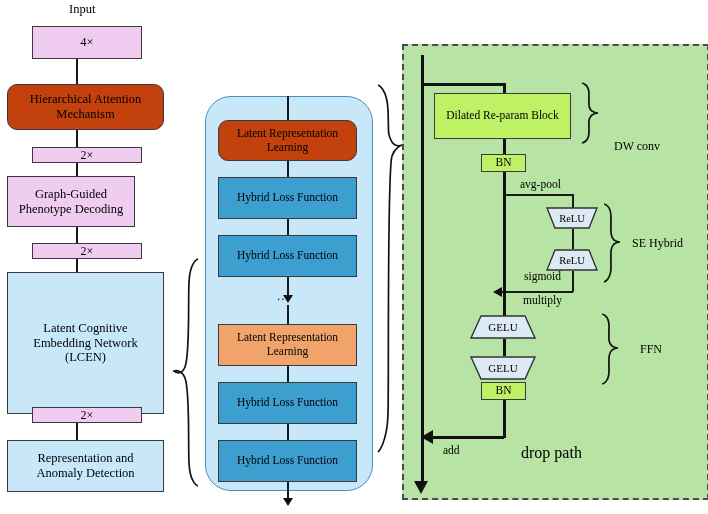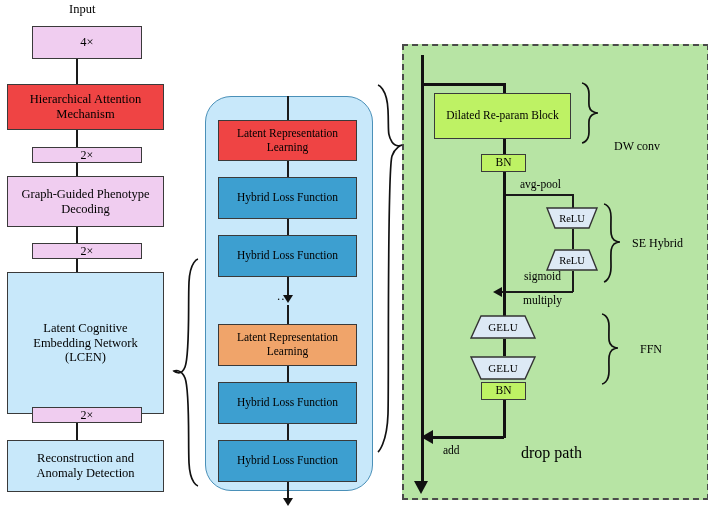--- a/index.html
+++ b/index.html
@@ -5,21 +5,21 @@
   html,body{margin:0;padding:0;background:#ffffff;}
   body{width:708px;height:514px;position:relative;overflow:hidden;
        font-family:"Liberation Serif","DejaVu Serif",serif;color:#000;}
   .stage{position:absolute;left:0;top:0;width:708px;height:514px;}
 
   
   .box{position:absolute;box-sizing:border-box;border:1.3px solid #3a3a3a;
        display:flex;align-items:center;justify-content:center;text-align:center;
        line-height:1.18;z-index:4;}
   .pink{background:#f0cdf0;}
-  .lgreen{background:#ef4444;}
+  .lgreen{background:#c2410c;border-radius:10px;}
   .lblue{background:#c8e8fa;}
   .mblue{background:#3d9fd0;}
   .orange{background:#f0a46a;}
   .paleblue{background:#bef264;}
 
   
   .vline{position:absolute;width:1.6px;background:#1a1a1a;z-index:2;}
   .hline{position:absolute;height:1.6px;background:#1a1a1a;z-index:2;}
   .vthick{position:absolute;width:3.2px;background:#111;z-index:3;}
   .hthick{position:absolute;height:3.2px;background:#111;z-index:3;}
@@ -64,29 +64,29 @@
   <div class="vline" style="left:76.2px;top:259px;height:13px;"></div>
   <div class="vline" style="left:76.2px;top:390px;height:17px;"></div>
   <div class="vline" style="left:76.2px;top:423px;height:17px;"></div>
 
   <div class="box pink" style="left:32px;top:26px;width:110px;height:33px;font-size:12.5px;">4×</div>
 
   <div class="box lgreen" style="left:7px;top:84px;width:157px;height:46px;font-size:12.5px;padding:0 8px;">Hierarchical Attention Mechanism</div>
 
   <div class="box pink" style="left:32px;top:147px;width:110px;height:16px;font-size:12px;">2×</div>
 
-  <div class="box pink" style="left:7px;top:176px;width:157px;height:51px;font-size:12.5px;padding:0 8px;">Graph-Guided Phenotype Decoding</div>
+  <div class="box pink" style="left:7px;top:176px;width:128px;height:51px;font-size:12.5px;padding:0 8px;">Graph-Guided Phenotype Decoding</div>
 
   <div class="box pink" style="left:32px;top:243px;width:110px;height:16px;font-size:12px;">2×</div>
 
   <div class="box lblue" style="left:7px;top:272px;width:157px;height:142px;font-size:12.5px;padding:0 8px;">Latent Cognitive Embedding Network (LCEN)</div>
 
   <div class="box pink" style="left:32px;top:407px;width:110px;height:16px;font-size:12px;">2×</div>
 
-  <div class="box lblue" style="left:7px;top:440px;width:157px;height:52px;font-size:12.5px;padding:0 8px;">Reconstruction and Anomaly Detection</div>
+  <div class="box lblue" style="left:7px;top:440px;width:157px;height:52px;font-size:12.5px;padding:0 8px;">Representation and Anomaly Detection</div>
 
   <div class="brace" style="left:172px;top:258px;width:30px;height:230px;">
     <svg width="30" height="230" viewBox="0 0 30 230">
       <path d="M26,1 C26,1 18,3 17,24 C16,45 18,96 13,109 C9,119 2,113 2,113
                C2,113 9,110 13,120 C18,133 16,184 17,205 C18,226 26,228 26,228"></path>
     </svg>
   </div>
 
   <div id="mid-container"></div>
 

